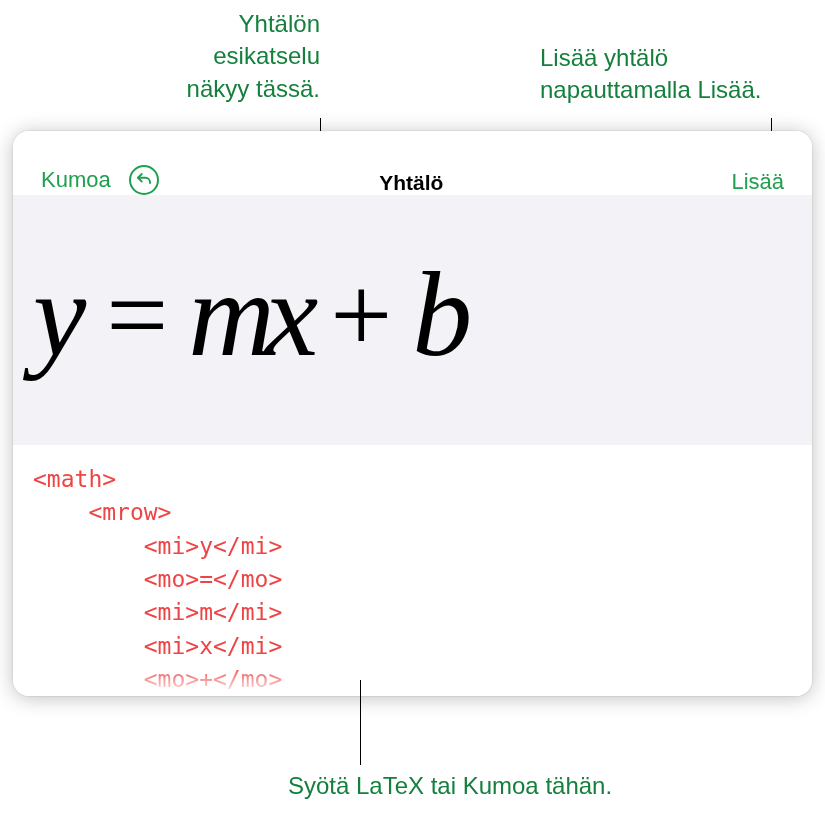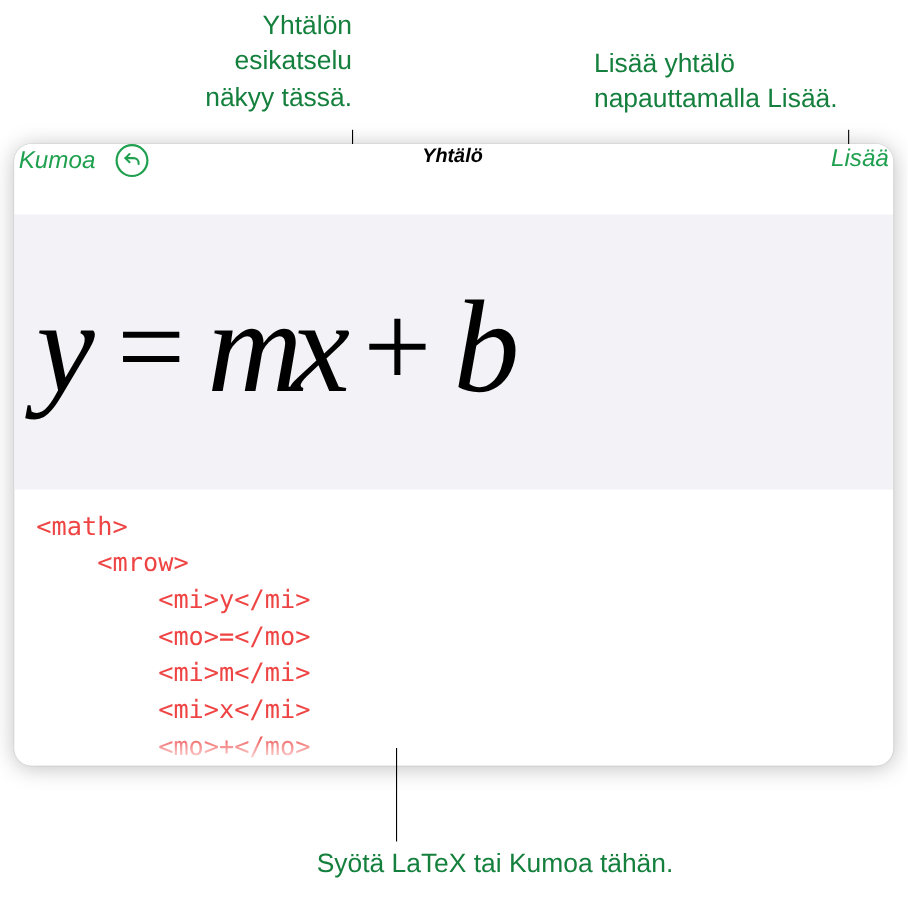--- a/index.html
+++ b/index.html
@@ -30,25 +30,24 @@
     width: 799px;
     height: 565px;
     border-radius: 16px;
     background: #fff;
     box-shadow: 0 2px 20px rgba(0,0,0,0.25), 0 0 0 1px rgba(0,0,0,0.05);
     overflow: hidden;
   }
   .toolbar {
     height: 64px;
     display: flex;
-    align-items: flex-start;
-    padding: 0 4px;
+    align-items: flex-end;
+    padding: 0 28px;
     background: #fff;
     font-size: 22px;
-    font-style: italic;
   }
   .tb-left { display: flex; align-items: center; gap: 18px; }
   .btn-text {
     color: #1fa04e;
     font-size: 22px;
     cursor: pointer;
   }
   .undo-circle {
     width: 30px; height: 30px;
     border: 2.5px solid #1fa04e;
@@ -58,21 +57,21 @@
     justify-content: center;
     color: #1fa04e;
     cursor: pointer;
   }
   .undo-circle svg { width: 18px; height: 18px; }
   .tb-title {
     flex: 1;
     text-align: center;
     font-weight: 600;
     color: #000;
-    font-size: 18px;
+    font-size: 21px;
   }
   .tb-right { min-width: 120px; text-align: right; }
   .preview {
     background: #f3f2f7;
     padding: 30px 20px 40px 20px;
     height: 250px;
     display: flex;
     align-items: center;
   }
   .eqline {

